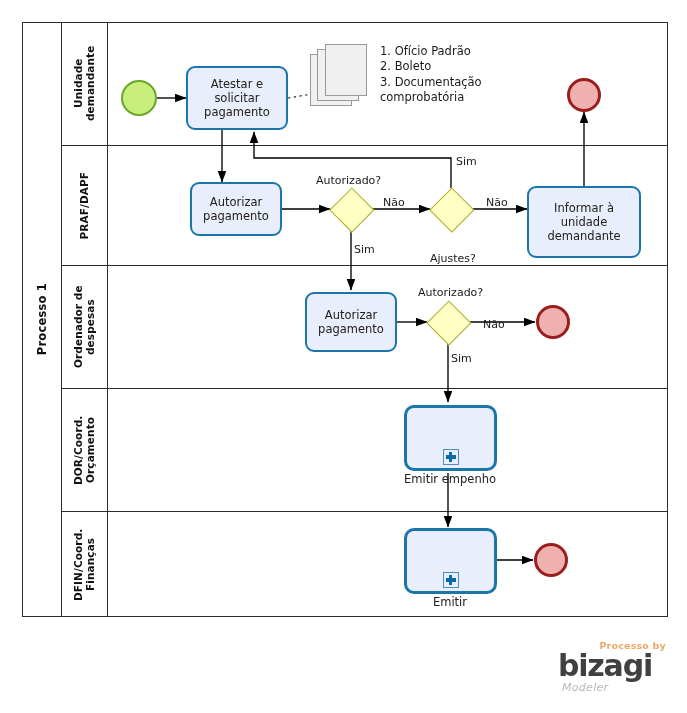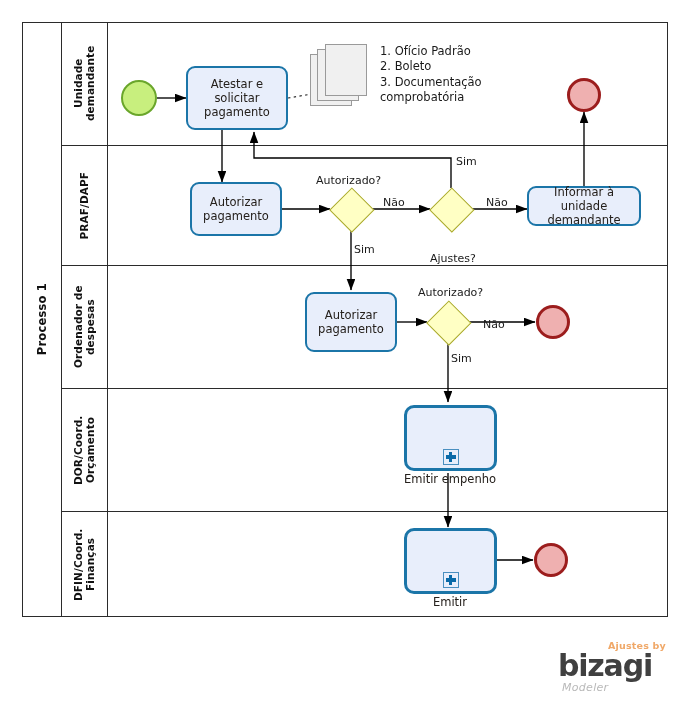--- a/index.html
+++ b/index.html
@@ -181,21 +181,21 @@
   <div class="flow-label" style="left:383px;top:196px;">Não</div>
   <div class="flow-label" style="left:354px;top:243px;">Sim</div>
 
   <div class="gateway" style="left:430px;top:188px;">
     <i></i>
   </div>
   <div class="flow-label" style="left:430px;top:252px;">Ajustes?</div>
   <div class="flow-label" style="left:456px;top:155px;">Sim</div>
   <div class="flow-label" style="left:486px;top:196px;">Não</div>
 
-  <div class="task" style="left:527px;top:186px;width:114px;height:40px;">
+  <div class="task" style="left:527px;top:186px;width:114px;height:72px;">
     <span>Informar à unidade demandante</span>
   </div>
 
   <div class="task" style="left:305px;top:292px;width:92px;height:60px;">
     <span>Autorizar pagamento</span>
   </div>
 
   <div class="gateway" style="left:427px;top:301px;">
     <i></i>
   </div>
@@ -215,18 +215,18 @@
   <div class="subproc" style="left:404px;top:528px;width:93px;height:66px;">
     <div class="plus">
         <i></i>
       </div>
   </div>
   <div class="subproc-label" style="left:400px;top:596px;width:100px;">Emitir</div>
 
   <div class="ev ev-end" style="left:534px;top:543px;"></div>
 
   <div class="logo">
-    <div class="pb">Ajustes by</div>
+    <div class="pb">Processo by</div>
     <div class="bz">bizagi</div>
     <div class="md">Modeler</div>
   </div>
 
 </div>
 
 </body></html>

